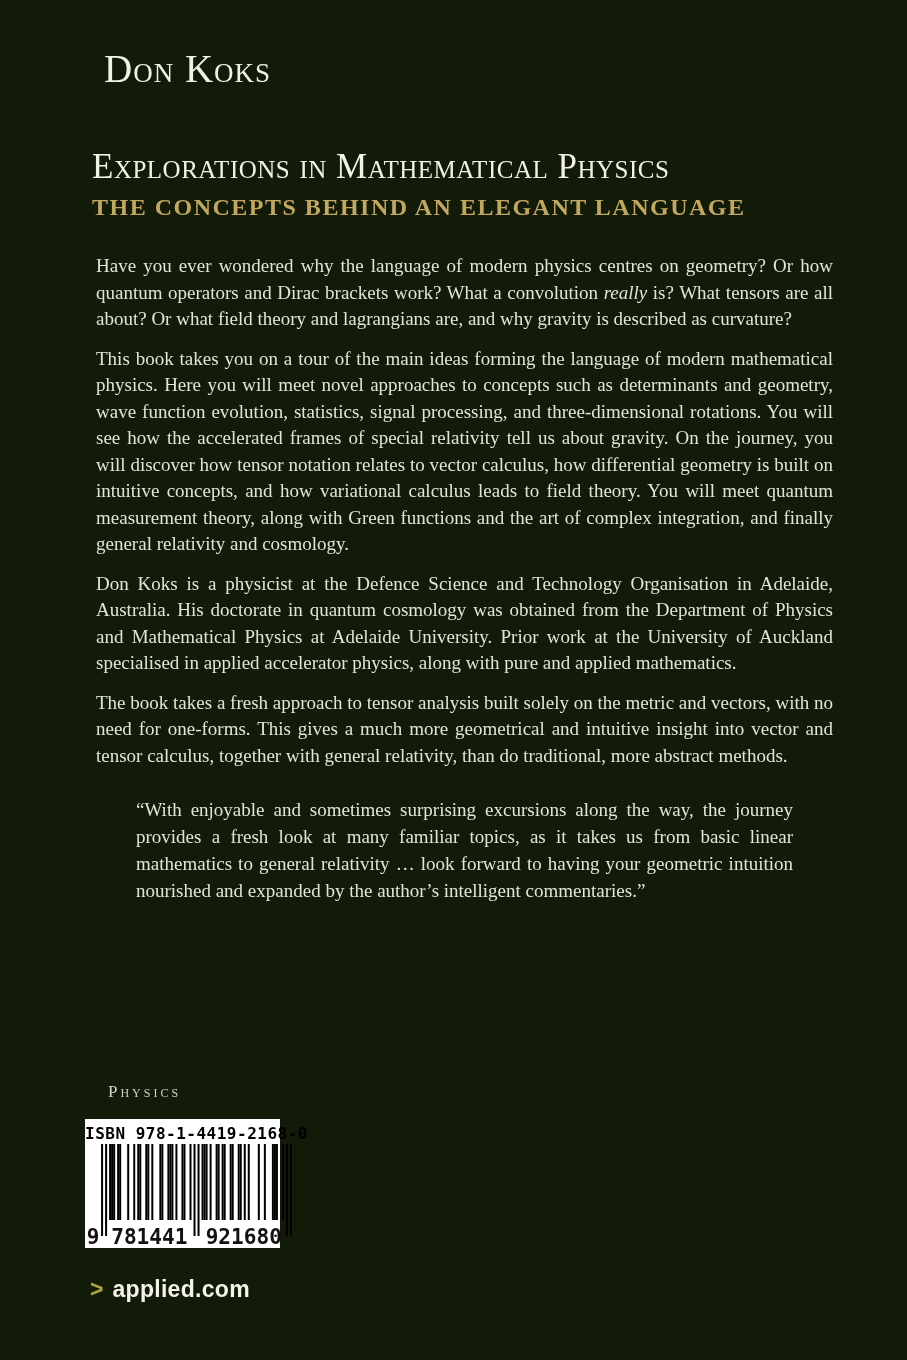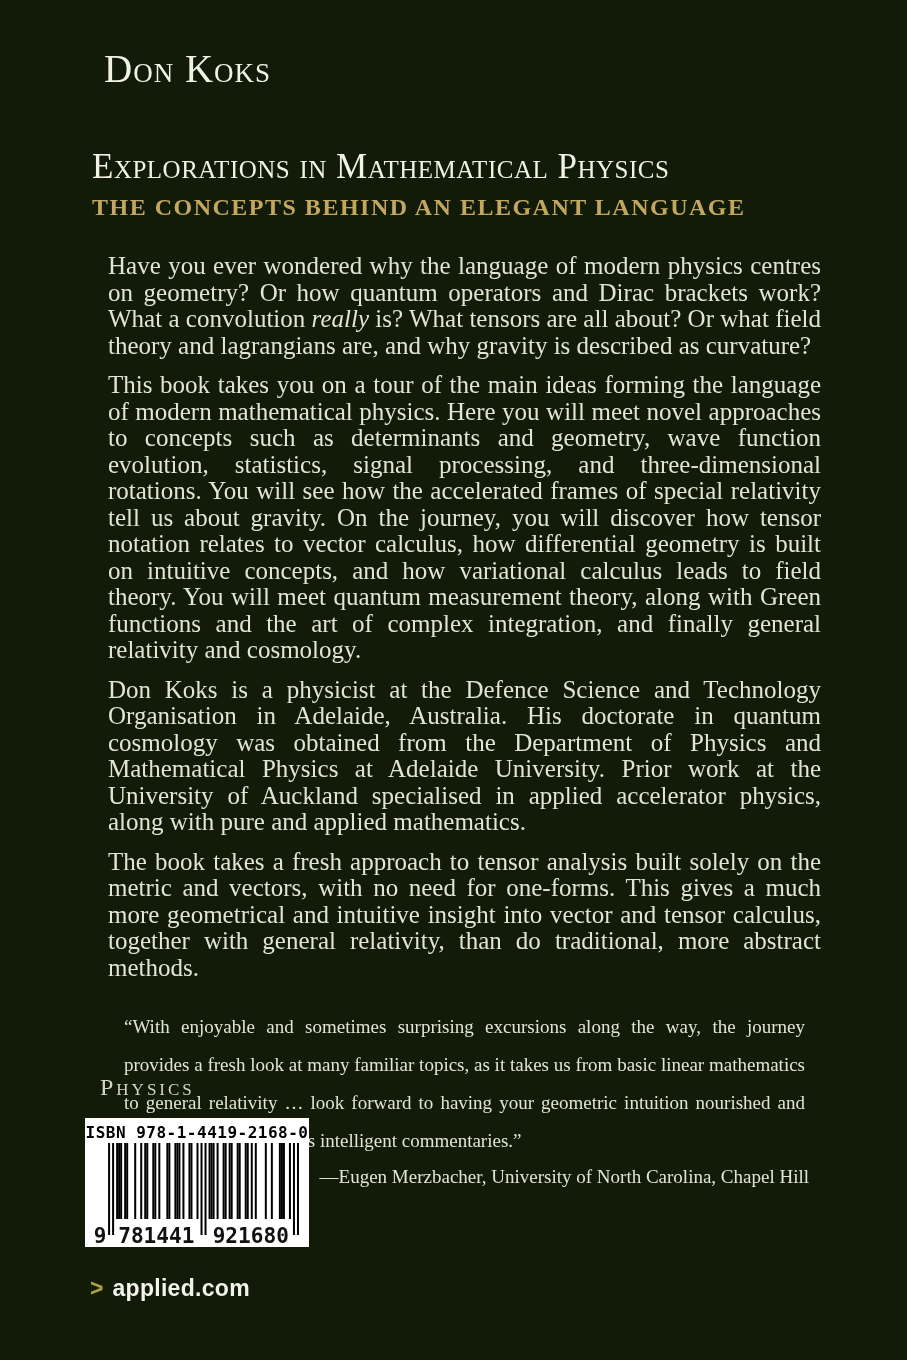--- a/index.html
+++ b/index.html
@@ -23,46 +23,46 @@
     font-size: 35px; letter-spacing: 0.5px;
     color: #f1f1e6;
   }
   .subtitle {
     margin: 7px 0 8px; font-weight: bold;
     font-size: 24px; letter-spacing: 1.5px;
     color: #c3a75f;
   }
 
   p.blurb {
-    font-size: 25px; line-height: 26.5px;
+    font-size: 19px; line-height: 26.5px;
     color: #e2e5d6; text-align: justify;
-    margin: 13px 16px 0;
+    margin: 13px 4px 0;
   }
   p.blurb.first { margin-top: 32px; }
   p.blurb em { font-style: italic; }
 
   .review { margin: 27px 28px 0 28px; }
   .review .quote {
-    font-size: 19px; line-height: 38px;
-    color: #e2e5d6; text-align: justify; margin: 4px;
+    font-size: 19px; line-height: 27px;
+    color: #e2e5d6; text-align: justify; margin: 16px;
   }
   .review .attribution {
     font-size: 19px; line-height: 26.5px;
     color: #e2e5d6; text-align: right; margin: 0;
   }
 
   .bottom { position: absolute; left: 92px; top: 1066px; }
   .category {
     font-variant: small-caps; font-weight: normal;
-    font-size: 24px; letter-spacing: 3px;
-    color: #d2d6c3; margin: 8px;
+    font-size: 17px; letter-spacing: 3px;
+    color: #d2d6c3; margin: 16px;
   }
   .barcode-box {
     margin: 17px 0 0 -7px;
-    width: 224px; background: #ffffff;
+    width: 195px; background: #ffffff;
     padding-top: 5px;
   }
   .isbn-label {
     font-family: "DejaVu Sans Mono", monospace;
     font-size: 16px; font-weight: bold;
     color: #000; text-align: center;
     white-space: pre; letter-spacing: 0.5px;
   }
   svg.barcode { display: block; margin: 1px auto 0; width: 211px; height: 104px; }
   svg.barcode rect { fill: #000; }
@@ -86,21 +86,20 @@
   <h2 class="title">Explorations in Mathematical Physics</h2>
   <h3 class="subtitle">THE CONCEPTS BEHIND AN ELEGANT LANGUAGE</h3>
 
   <p class="blurb first"><span>Have you ever wondered why the language of modern physics centres on geometry? Or how quantum operators and Dirac brackets work? What a convolution </span><em>really</em><span> is? What tensors are all about? Or what field theory and lagrangians are, and why gravity is described as curvature?</span></p>
   <p class="blurb">This book takes you on a tour of the main ideas forming the language of modern mathematical physics. Here you will meet novel approaches to concepts such as determinants and geometry, wave function evolution, statistics, signal processing, and three-dimensional rotations. You will see how the accelerated frames of special relativity tell us about gravity. On the journey, you will discover how tensor notation relates to vector calculus, how differential geometry is built on intuitive concepts, and how variational calculus leads to field theory. You will meet quantum measurement theory, along with Green functions and the art of complex integration, and finally general relativity and cosmology.</p>
   <p class="blurb">Don Koks is a physicist at the Defence Science and Technology Organisation in Adelaide, Australia. His doctorate in quantum cosmology was obtained from the Department of Physics and Mathematical Physics at Adelaide University. Prior work at the University of Auckland specialised in applied accelerator physics, along with pure and applied mathematics.</p>
   <p class="blurb">The book takes a fresh approach to tensor analysis built solely on the metric and vectors, with no need for one-forms. This gives a much more geometrical and intuitive insight into vector and tensor calculus, together with general relativity, than do traditional, more abstract methods.</p>
 
   <div class="review">
     <p class="quote">“With enjoyable and sometimes surprising excursions along the way, the journey provides a fresh look at many familiar topics, as it takes us from basic linear mathematics to general relativity … look forward to having your geometric intuition nourished and expanded by the author’s intelligent commentaries.”</p>
-    <p class="attribution">—Eugen Merzbacher, University of North Carolina, Chapel Hill</p>
   </div>
 </div>
 
 <div class="bottom">
   <div class="category">Physics</div>
 
   <div class="barcode-box">
     <div class="isbn-label">ISBN 978-1-4419-2168-0</div>
     <svg class="barcode" id="barcode-svg" viewBox="0 0 105 52" preserveAspectRatio="none">
         <rect x="8" y="0" width="1" height="46"></rect>

